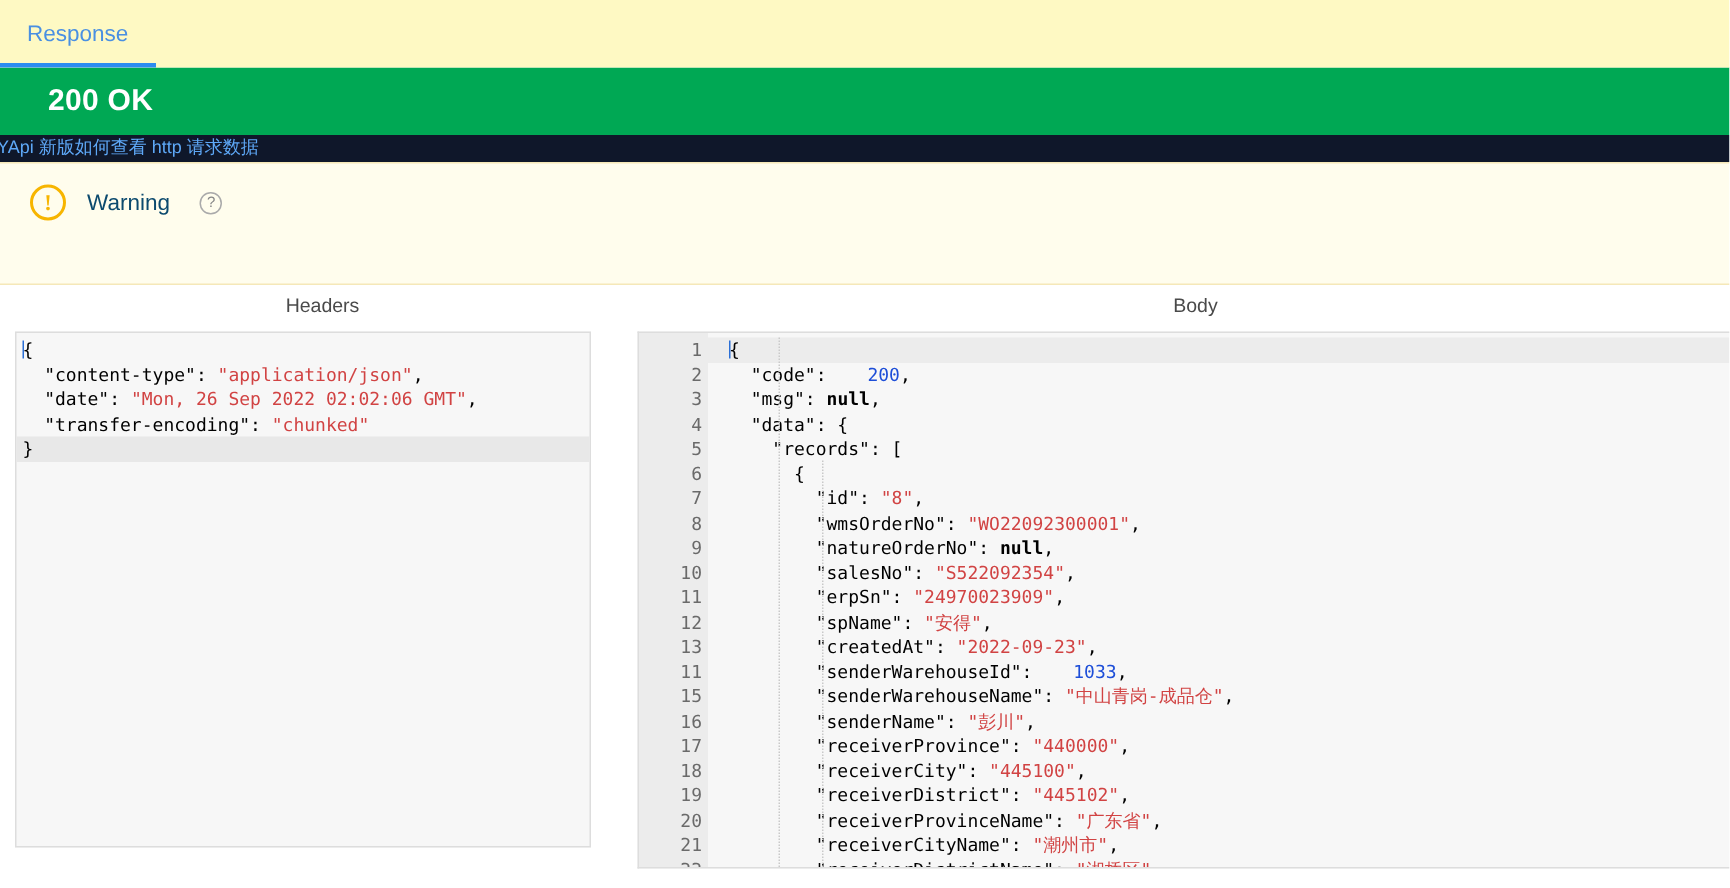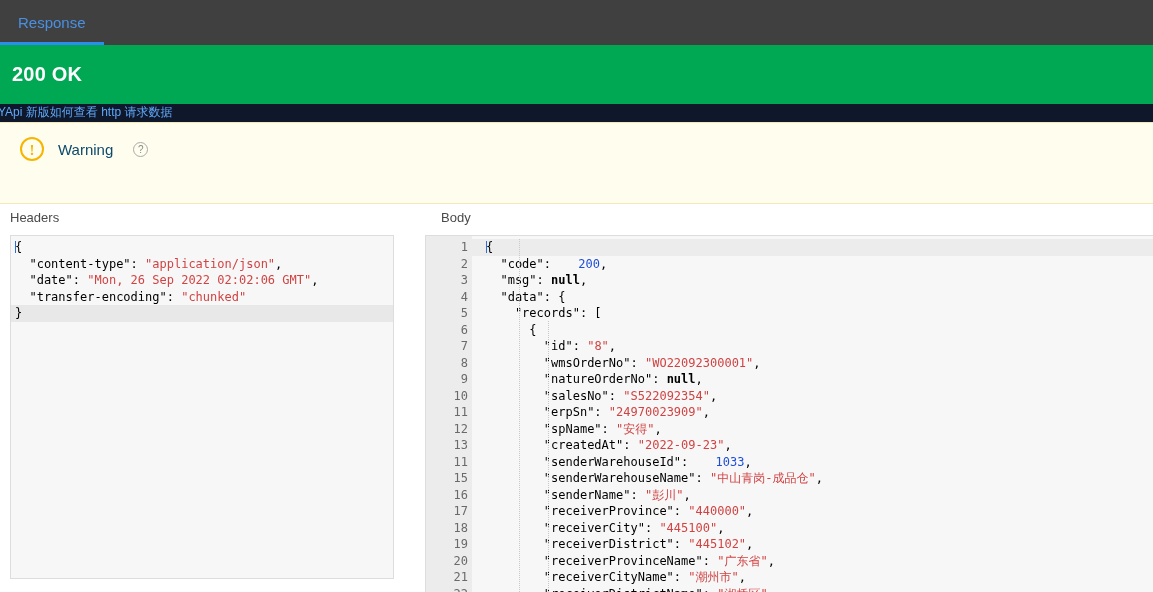--- a/index.html
+++ b/index.html
@@ -12,21 +12,21 @@
     overflow: hidden;
     background: #ffffff;
     font-family: "Liberation Sans", sans-serif;
     font-size: 13px;
     color: #333;
   }
 
   
   .tabbar {
     height: 45px;
-    background: #404040;
+    background: #fef9c3;
     position: relative;
     display: flex;
     align-items: center;
   }
   .tab {
     padding: 0 18px;
     height: 45px;
     line-height: 45px;
     font-size: 15px;
     color: #4a90e2;
@@ -39,25 +39,25 @@
     position: absolute;
     left: 0;
     right: 0;
     bottom: 0;
     height: 3px;
     background: #2d8cf0;
   }
 
   
   .statusbar {
-    height: 59px;
+    height: 45px;
     background: #00a854;
     display: flex;
     align-items: center;
-    padding-left: 12px;
+    padding-left: 32px;
     box-sizing: border-box;
   }
   .statuscode {
     color: #ffffff;
     font-size: 20px;
     font-weight: bold;
     letter-spacing: 0.2px;
   }
 
   
@@ -138,20 +138,21 @@
     padding-top: 6px;
   }
   .pane-headers { width: 420px; flex: none; padding-left: 10px; box-sizing: border-box; }
   .pane-body { flex: 1; padding-left: 5px; box-sizing: border-box; }
 
   .pane-label {
     font-size: 13px;
     color: #4a4a4a;
     margin-bottom: 10px;
     padding-left: 0px;
+    text-align: center;
   }
   .pane-body .pane-label { padding-left: 16px; }
 
   
   .editor {
     border: 1px solid #dddddd;
     background: #f7f7f7;
     font-family: "DejaVu Sans Mono", "Liberation Mono", monospace;
     font-size: 12px;
     line-height: 16.5px;

